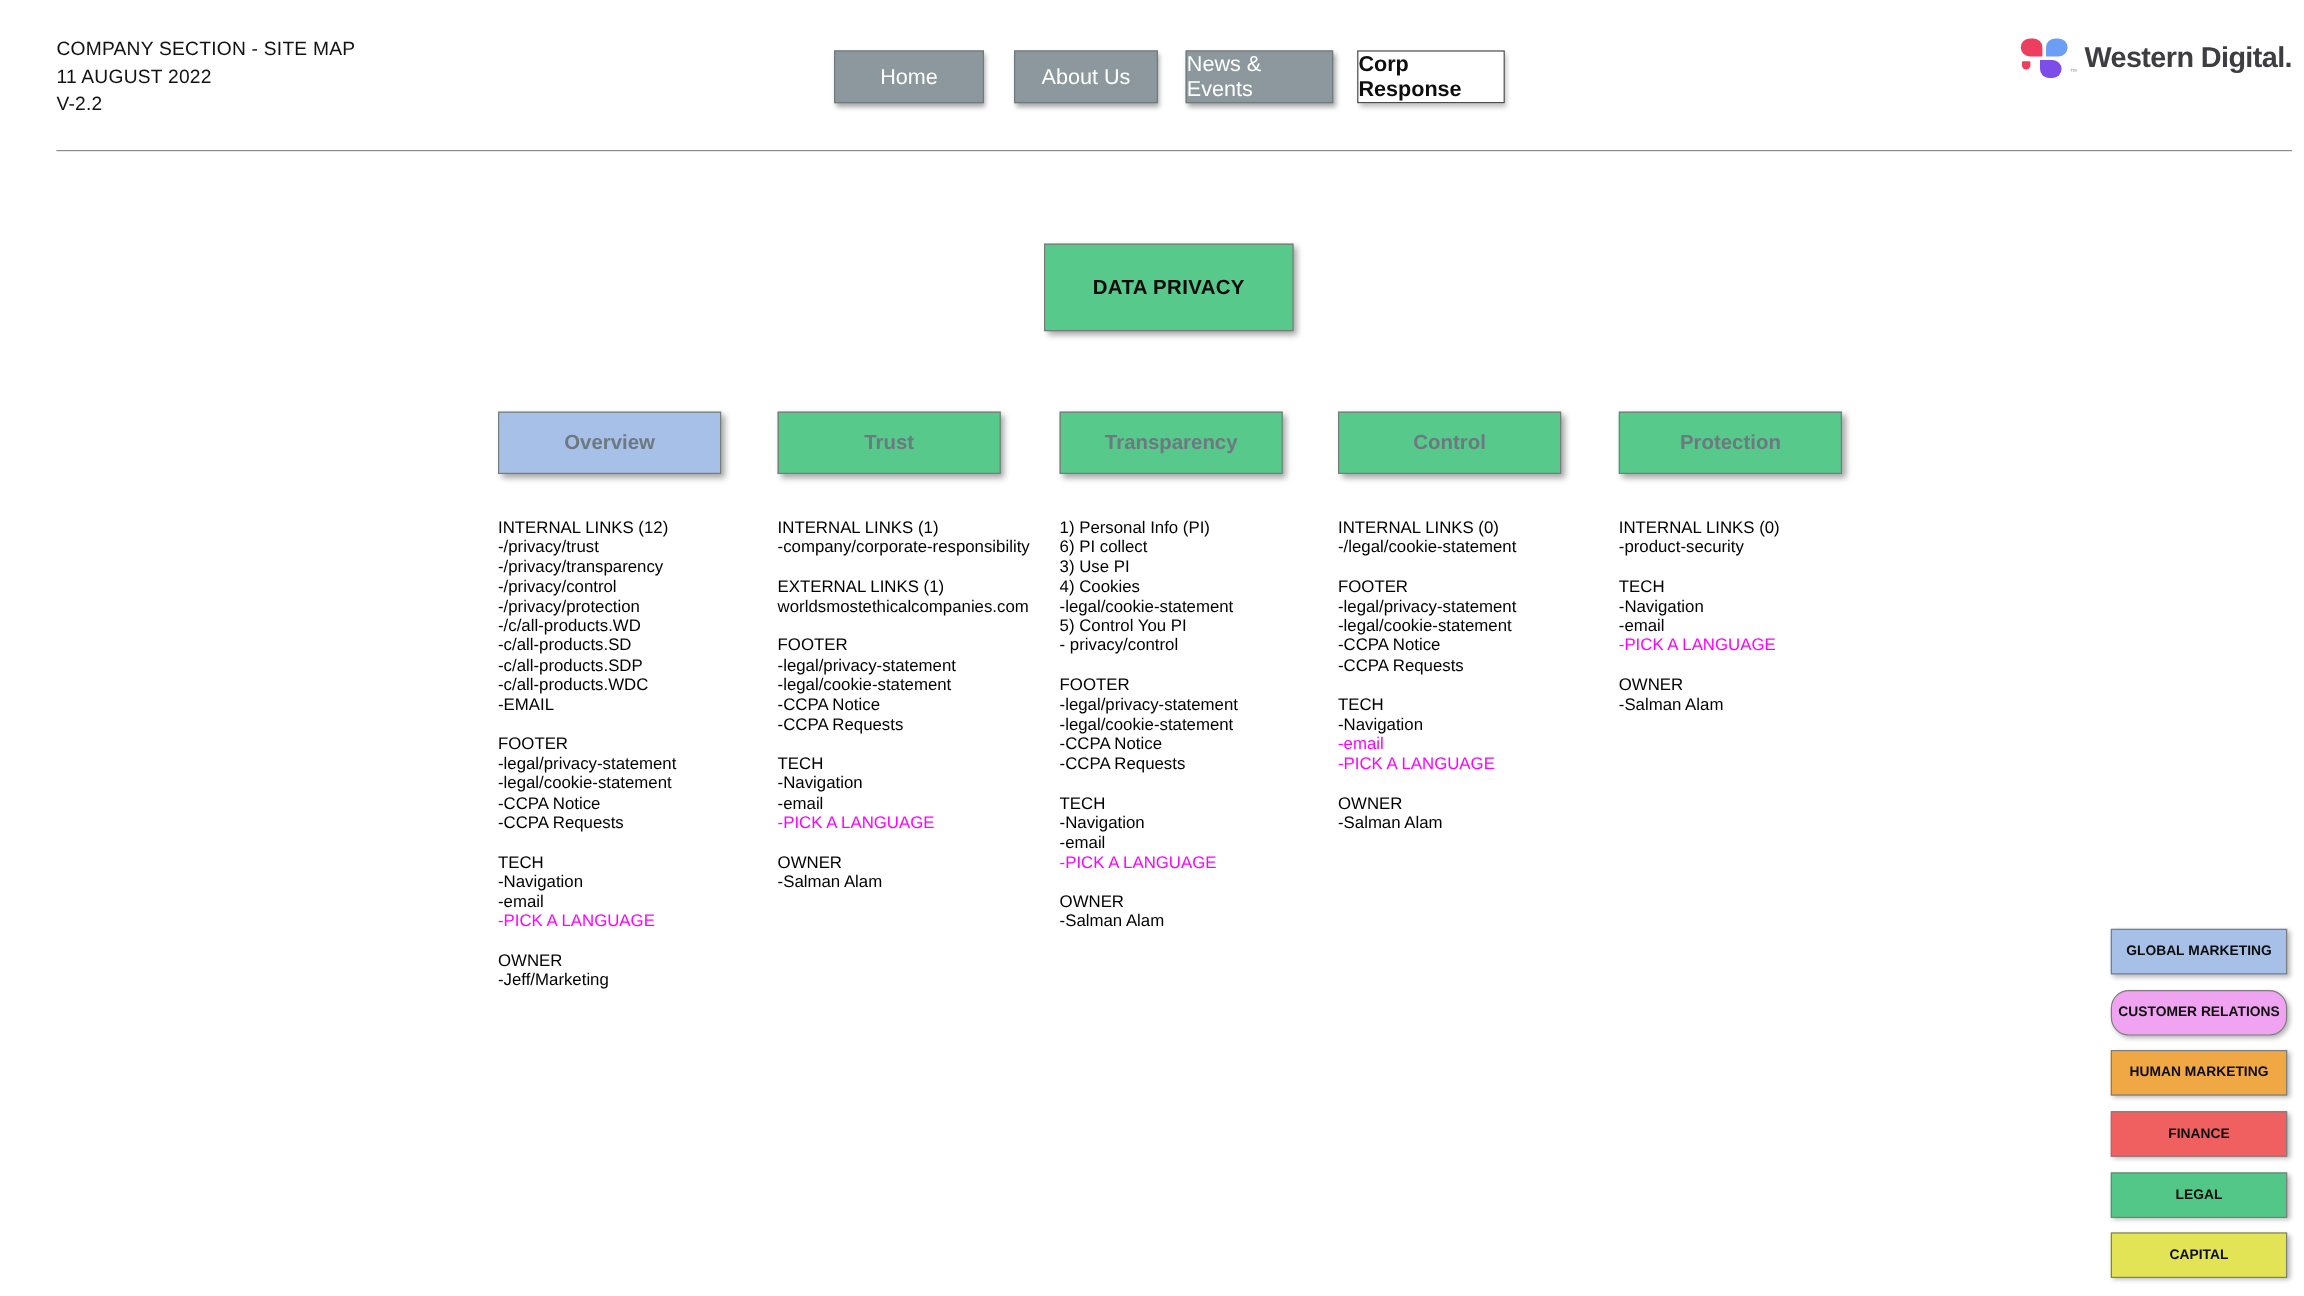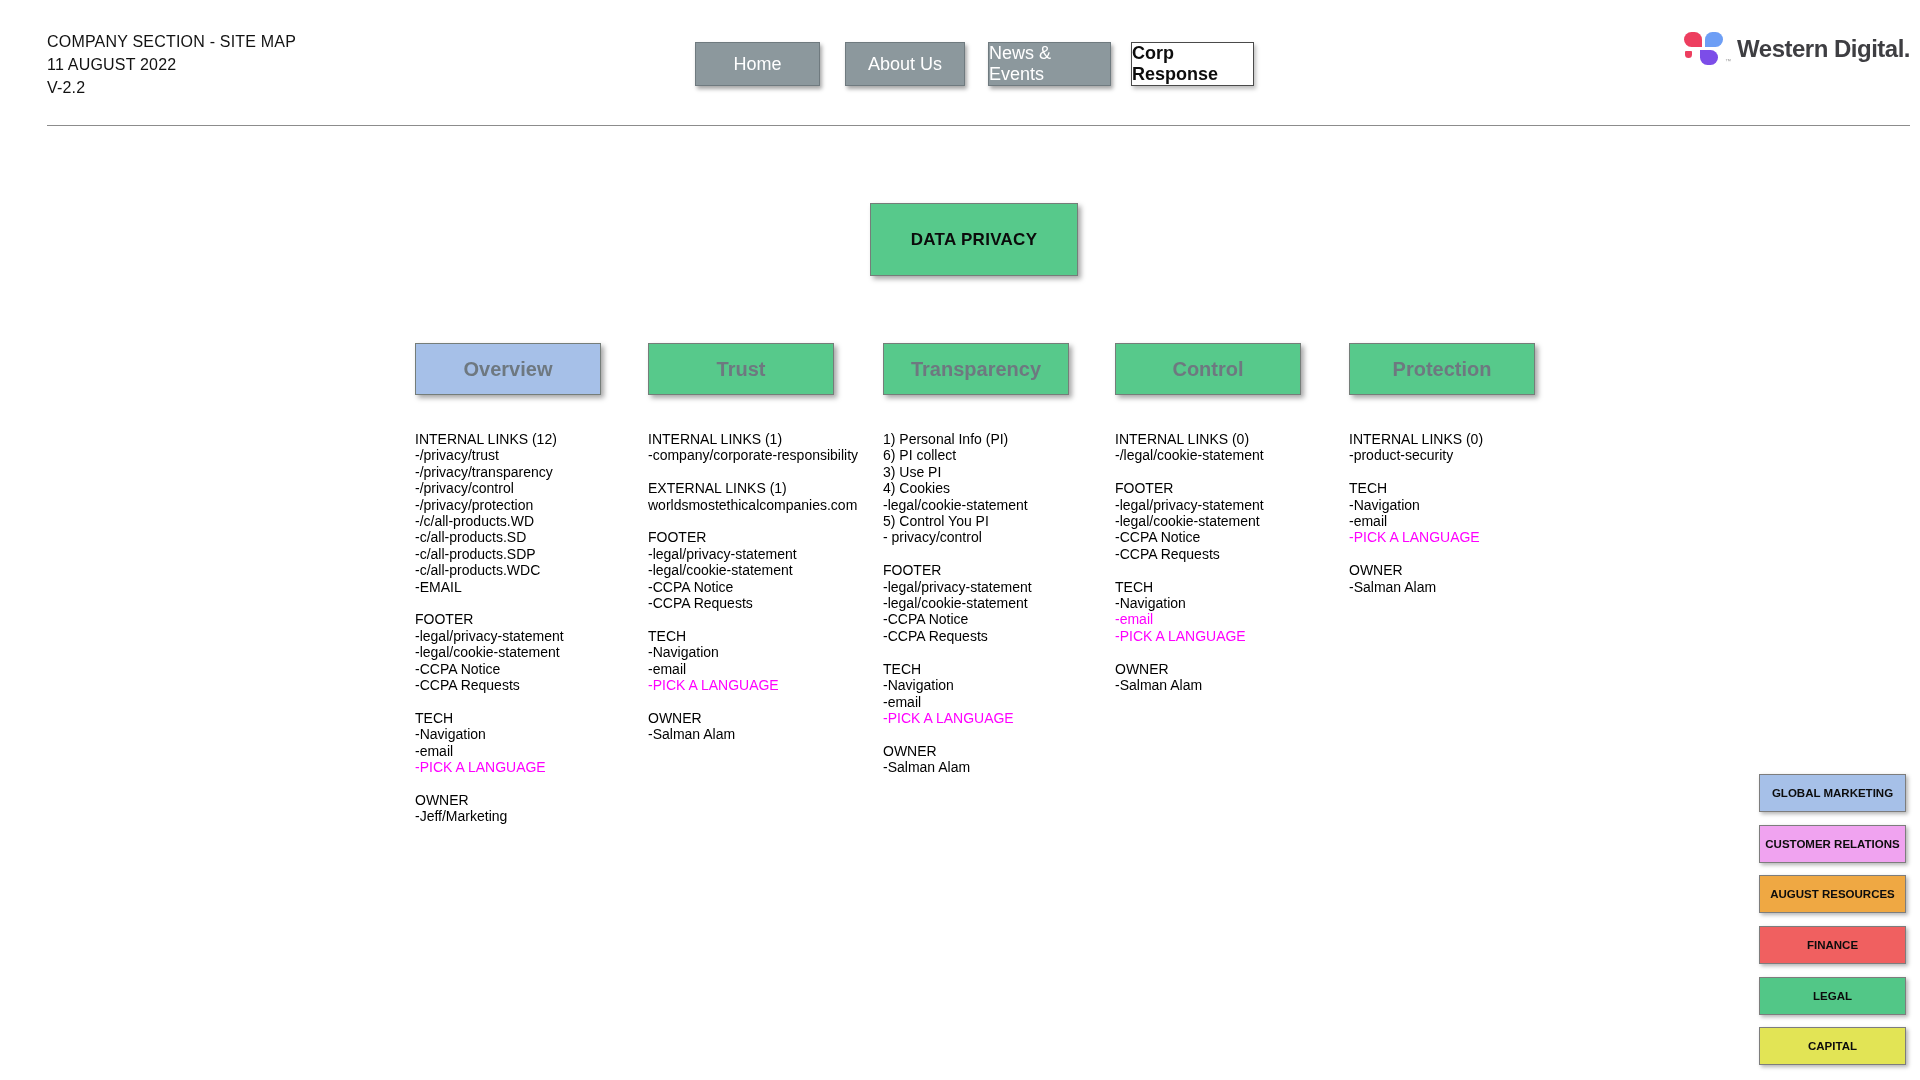--- a/index.html
+++ b/index.html
@@ -27,21 +27,21 @@
   .petal-blue   { left:21px; top:2px; width:18px; height:15px; background:#6d9ef5; border-radius:9px 9px 9px 0; }
   .petal-dot    { left:1px; top:21px; width:7px;  height:7px;  background:#ed3e5f; border-radius:1px 1px 4px 4px; }
   .petal-purple { left:16px; top:20px; width:18px; height:15px; background:#7c4de8; border-radius:0 9px 9px 9px; }
   .brand-tm { position:absolute; left:41px; top:28px; font-size:6px; color:#9a9a9a; }
   .brand-name { font-size:24px; font-weight:bold; color:#3e3e42; letter-spacing:-0.5px; white-space:nowrap; }
 
   
   .node { position:absolute; display:flex; align-items:center; justify-content:center;
           border:1px solid #757d79; box-shadow:3px 3px 5px rgba(0,0,0,.35); }
   .node-root { left:870px; top:203px; width:208px; height:73px; font-size:17px; font-weight:bold; color:#0b0b0b; letter-spacing:.3px; }
-  .node-sec  { top:343px; width:186px; height:52px; font-size:20px; font-weight:bold; color:#6e7880; }
+  .node-sec  { top:343px; width:186px; height:52px; font-size:17px; font-weight:bold; color:#6e7880; }
   .sec-0 { left:415px; } .sec-1 { left:648px; } .sec-2 { left:883px; } .sec-3 { left:1115px; } .sec-4 { left:1349px; }
 
   
   .col { position:absolute; top:431px; width:225px; font-size:14px; line-height:16.4px; color:#000; }
   .col-0 { left:415px; } .col-1 { left:648px; } .col-2 { left:883px; } .col-3 { left:1115px; } .col-4 { left:1349px; }
   .t-line { white-space:nowrap; }
   .t-line.hl { color:#ff00ff; }
 
   
   .legend-item { position:absolute; left:1759px; width:147px; height:38px; display:flex; align-items:center; justify-content:center;
@@ -180,19 +180,19 @@
       <div class="t-line">TECH</div>
       <div class="t-line">-Navigation</div>
       <div class="t-line">-email</div>
       <div class="t-line hl">-PICK A LANGUAGE</div>
       <div class="t-line">&nbsp;</div>
       <div class="t-line">OWNER</div>
       <div class="t-line">-Salman Alam</div>
     </div>
 
   <div class="legend-item leg-0" style="background: rgb(166, 192, 232);">GLOBAL MARKETING</div>
-  <div class="legend-item leg-1" style="background: rgb(240, 163, 240);">CUSTOMER RELATIONS</div>
-  <div class="legend-item leg-2" style="background: rgb(239, 168, 67);">AUGUST RESOURCES</div>
+  <div class="legend-item leg-1" style="background: rgb(240, 163, 240); border-radius: 15px;">CUSTOMER RELATIONS</div>
+  <div class="legend-item leg-2" style="background: rgb(239, 168, 67);">HUMAN MARKETING</div>
   <div class="legend-item leg-3" style="background: rgb(240, 96, 96);">FINANCE</div>
   <div class="legend-item leg-4" style="background: rgb(82, 199, 135);">LEGAL</div>
   <div class="legend-item leg-5" style="background: rgb(226, 228, 85);">CAPITAL</div>
 
 </div>
 
 </body></html>

